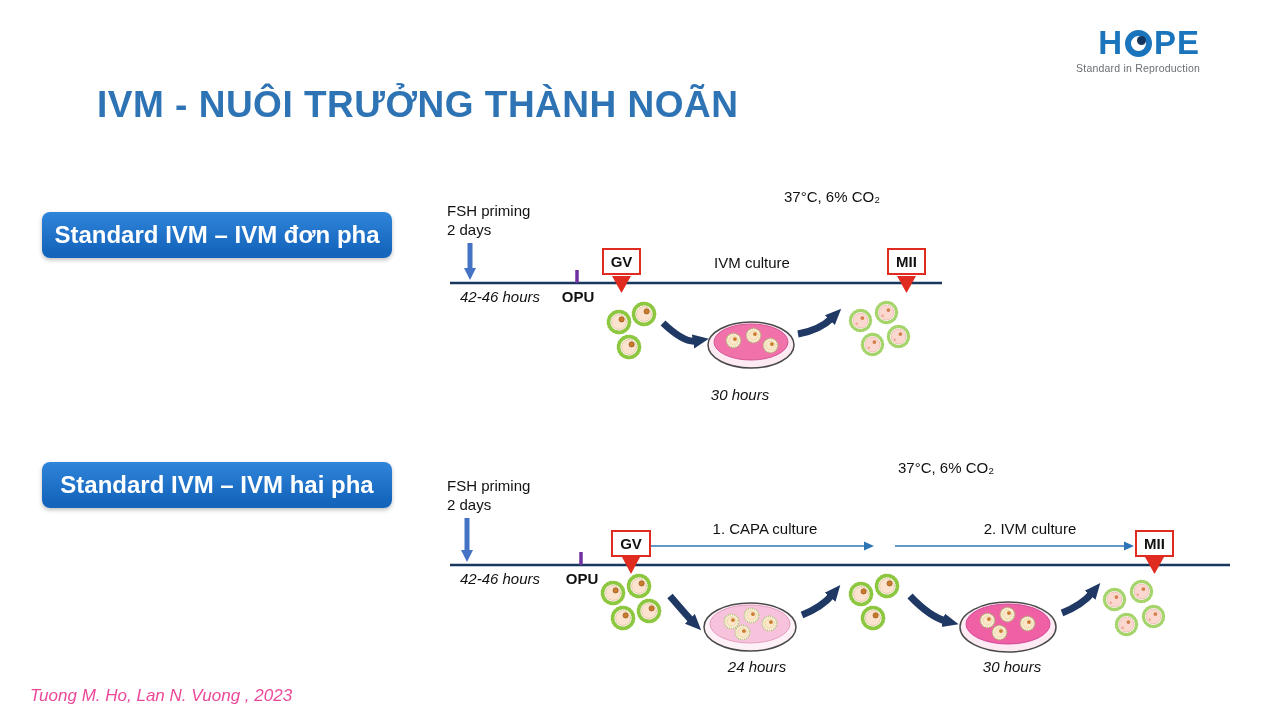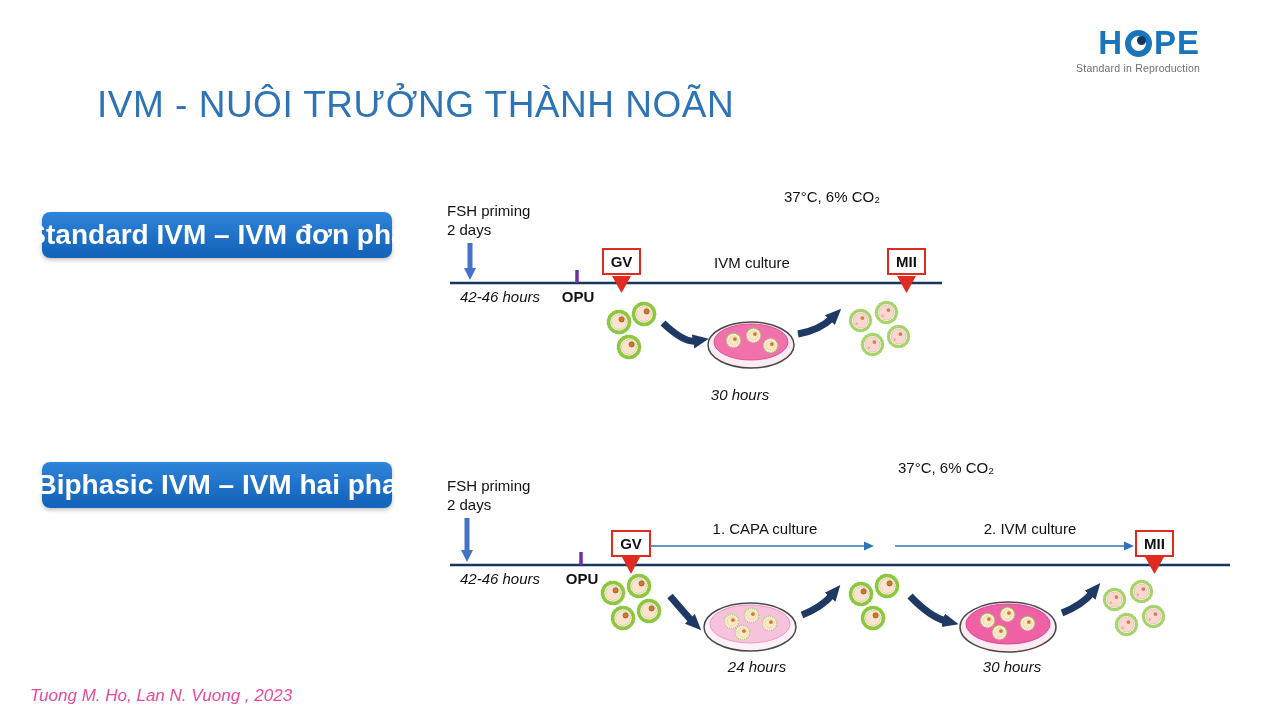--- a/index.html
+++ b/index.html
@@ -7,21 +7,21 @@
   body {
     background:#ffffff;
     font-family:"Liberation Sans", sans-serif;
     position:relative;
     overflow:hidden;
   }
   .stage { position:absolute; inset:0; background:#ffffff; }
 
   .title {
     position:absolute; left:97px; top:84px;
-    font-size:37px; font-weight:400;
+    font-size:37px; font-weight:700;
     color:#2e74b5; letter-spacing:0.5px;
     white-space:nowrap;
   }
 
   .logo { position:absolute; top:26px; right:80px; text-align:right; }
   .logo-word {
     color:#1b75bc; font-weight:bold; font-size:33px; line-height:1;
     display:flex; align-items:center; justify-content:flex-end; letter-spacing:1px;
   }
   .logo-o {
@@ -33,21 +33,21 @@
     position:absolute; width:9px; height:9px;
     background:#14365f; border-radius:50%;
     top:0px; right:0px;
   }
   .logo-tagline { color:#6a6f74; font-size:10.5px; margin-top:3px; letter-spacing:0.2px; }
 
   .label-box {
     position:absolute; left:42px; width:350px; height:46px;
     background:linear-gradient(180deg,#2f85da 0%, #1565bd 85%);
     border-radius:8px;
-    color:#ffffff; font-weight:bold; font-size:28px;
+    color:#ffffff; font-weight:bold; font-size:24px;
     display:flex; align-items:center; justify-content:center;
     box-shadow:0 2px 4px rgba(0,0,0,0.25);
     white-space:nowrap;
   }
   .label-box.standard { top:212px; }
   .label-box.biphasic { top:462px; }
 
   .citation {
     position:absolute; left:30px; top:686px;
     font-style:italic; font-size:17px; color:#ec4899;
@@ -70,21 +70,21 @@
           <span class="logo-dot"></span>
         </span>
       <span>PE</span>
     </div>
     <div class="logo-tagline">Standard in Reproduction</div>
   </div>
 
   <div class="title">IVM - NUÔI TRƯỞNG THÀNH NOÃN</div>
 
   <div class="label-box standard">Standard IVM – IVM đơn pha</div>
-  <div class="label-box biphasic">Biphasic IVM – IVM hai pha</div>
+  <div class="label-box biphasic">Standard IVM – IVM hai pha</div>
 
   <svg class="defs-holder" aria-hidden="true">
     <defs>
       <symbol id="oo-gv" viewBox="0 0 40 40">
         <circle cx="20" cy="20" r="16" fill="none" stroke="#8dc63f" stroke-width="6" stroke-dasharray="1.5 3.2" stroke-linecap="round"></circle>
         <circle cx="20" cy="20" r="11.5" fill="#fbe3cf" stroke="#e0b48e" stroke-width="1"></circle>
         <circle cx="24" cy="16" r="4" fill="#c97b2d" stroke="#915716" stroke-width="1"></circle>
       </symbol>
       <symbol id="oo-mii" viewBox="0 0 40 40">
         <circle cx="20" cy="20" r="16" fill="none" stroke="#a5d46a" stroke-width="5.5" stroke-dasharray="1.5 3.4" stroke-linecap="round"></circle>

